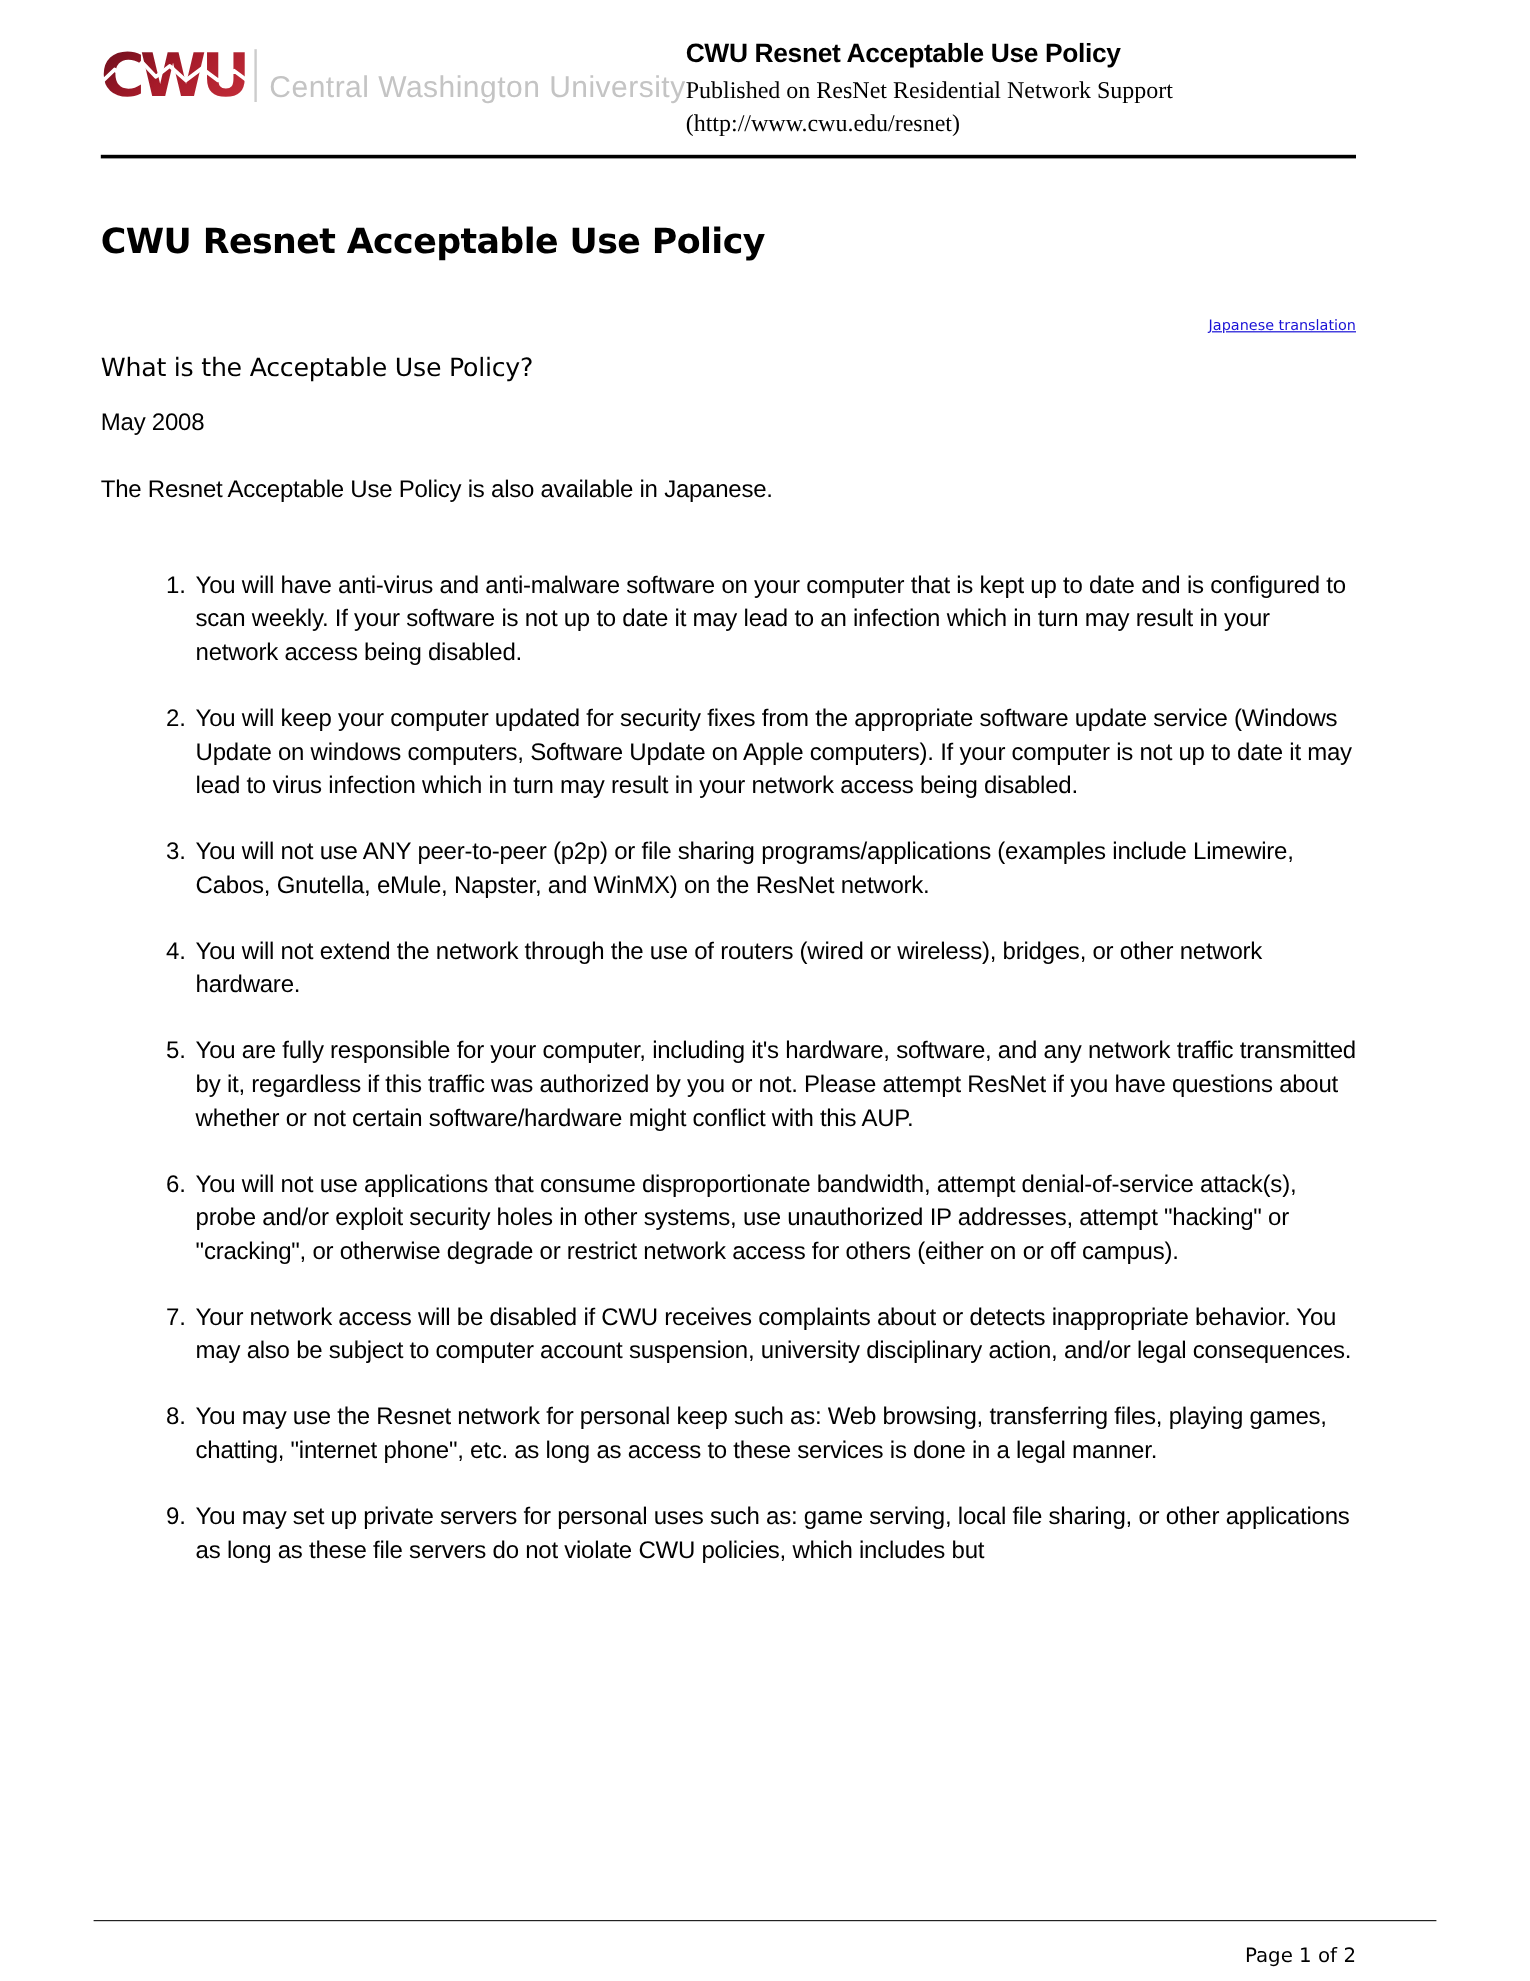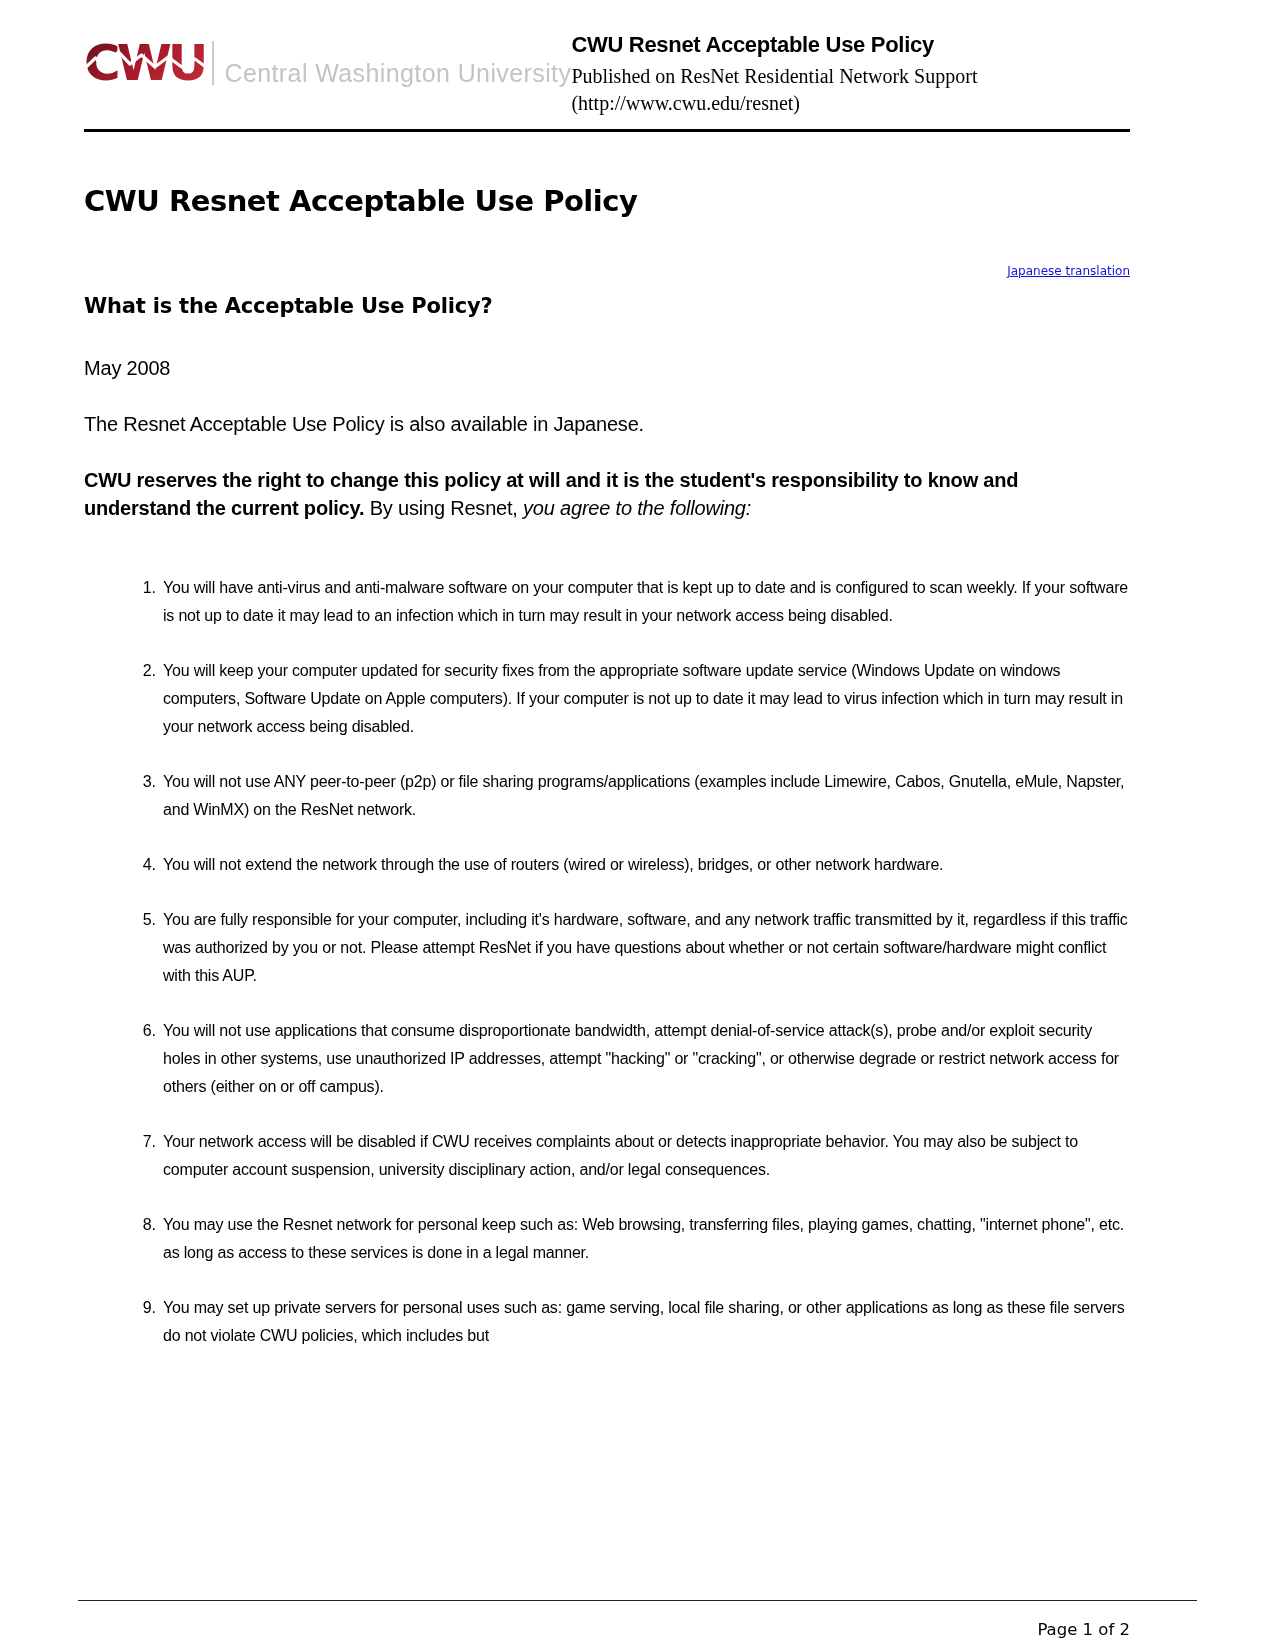--- a/index.html
+++ b/index.html
@@ -32,29 +32,29 @@
 
   .top-rule { border:none; border-top:3px solid #000; margin:12px 0 0 0; }
 
   
   .doc-title { font-size:29px; font-weight:bold; margin:52px 0 0 0; letter-spacing:-0.5px;
                font-family:"DejaVu Sans", sans-serif; }
   .translation-row { text-align:right; margin-top:46px; font-size:12px;
                      font-family:"DejaVu Sans", sans-serif; }
   .translation-row a { color:var(--link_blue); text-decoration:underline; cursor:pointer; }
 
-  .section-heading { font-size:21px; font-weight:bold; margin:16px 0 36px 0;
+  .section-heading { font-size:21px; font-weight:normal; margin:16px 0 20px 0;
                      font-family:"DejaVu Sans", sans-serif; letter-spacing:-0.2px; }
 
   .body-text { font-size:20px; line-height:28px; letter-spacing:-0.2px; }
   .body-text p { margin:0 0 28px 0; }
   .lead-bold { font-weight:bold; }
   .lead-italic { font-style:italic; }
 
-  ol.rules { margin:52px 0 16px 0; padding-left:76px; font-size:16px; line-height:28px;
+  ol.rules { margin:52px 0 16px 0; padding-left:76px; font-size:20px; line-height:28px;
              letter-spacing:-0.2px; }
   ol.rules li { margin-bottom:27px; padding-left:3px; }
 
   
   .footer { position:absolute; left:78px; right:78px; top:1574px;
             border-top:1px solid #222;margin-top:26px; }
   .footer-text { text-align:right; padding:19px 67px 0 0; font-size:16.5px;
                  font-family:"DejaVu Sans", sans-serif; }
 </style>
 </head>
@@ -86,21 +86,20 @@
 
   <div class="translation-row">
     <a>Japanese translation</a>
   </div>
 
   <h2 class="section-heading">What is the Acceptable Use Policy?</h2>
 
   <div class="body-text">
     <p>May 2008</p>
     <p>The Resnet Acceptable Use Policy is also available in Japanese.</p>
-    <p><span class="lead-bold">CWU reserves the right to change this policy at will and it is the student's responsibility to know and understand the current policy.</span><span> By using Resnet, </span><span class="lead-italic">you agree to the following:</span></p>
 
     <ol class="rules">
       <li>You will have anti-virus and anti-malware software on your computer that is kept up to date and is configured to scan weekly. If your software is not up to date it may lead to an infection which in turn may result in your network access being disabled.</li>
       <li>You will keep your computer updated for security fixes from the appropriate software update service (Windows Update on windows computers, Software Update on Apple computers). If your computer is not up to date it may lead to virus infection which in turn may result in your network access being disabled.</li>
       <li>You will not use ANY peer-to-peer (p2p) or file sharing programs/applications (examples include Limewire, Cabos, Gnutella, eMule, Napster, and WinMX) on the ResNet network.</li>
       <li>You will not extend the network through the use of routers (wired or wireless), bridges, or other network hardware.</li>
       <li>You are fully responsible for your computer, including it's hardware, software, and any network traffic transmitted by it, regardless if this traffic was authorized by you or not. Please attempt ResNet if you have questions about whether or not certain software/hardware might conflict with this AUP.</li>
       <li>You will not use applications that consume disproportionate bandwidth, attempt denial-of-service attack(s), probe and/or exploit security holes in other systems, use unauthorized IP addresses, attempt "hacking" or "cracking", or otherwise degrade or restrict network access for others (either on or off campus).</li>
       <li>Your network access will be disabled if CWU receives complaints about or detects inappropriate behavior. You may also be subject to computer account suspension, university disciplinary action, and/or legal consequences.</li>
       <li>You may use the Resnet network for personal keep such as: Web browsing, transferring files, playing games, chatting, "internet phone", etc. as long as access to these services is done in a legal manner.</li>

